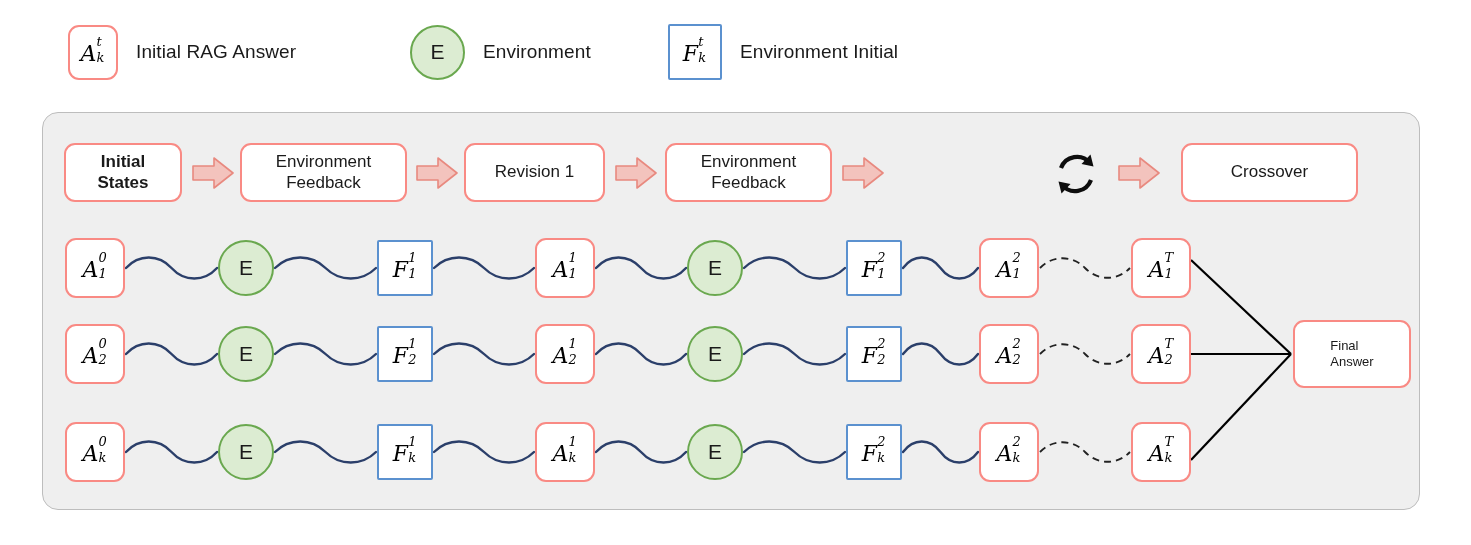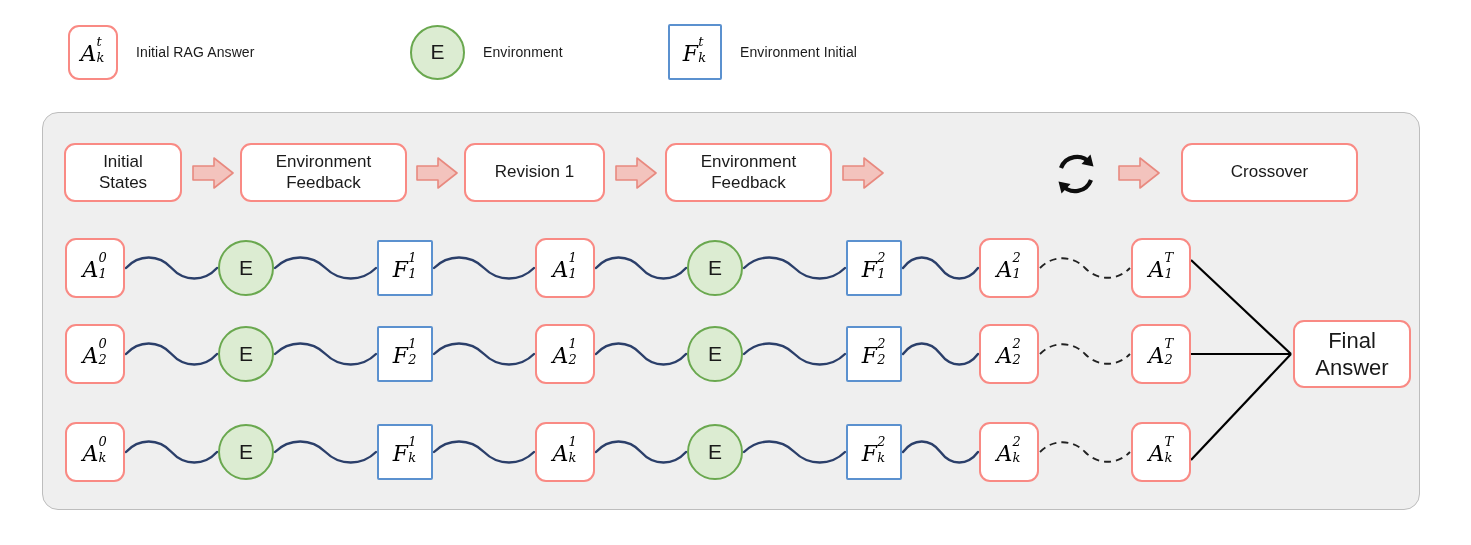--- a/index.html
+++ b/index.html
@@ -26,21 +26,21 @@
     left: 0; top: 0;
     width: 1471px; height: 106px;
   }
   .legend-item {
     position: absolute;
     display: flex;
     align-items: center;
     height: 60px;
   }
   .legend-label {
-    font-size: 14px;
+    font-size: 19px;
     color: #1a1a1a;
     margin-left: 18px;
     white-space: nowrap;
     letter-spacing: .1px;
   }
 
   
   .chip {
     box-sizing: border-box;
     background: #ffffff;
@@ -131,22 +131,22 @@
   
   #final-answer {
     position: absolute;
     box-sizing: border-box;
     background: #ffffff;
     border: 2.2px solid #f98a84;
     border-radius: 11px;
     display: flex;
     align-items: center;
     justify-content: center;
-    text-align: center;
-    font-size: 22px;
+    text-align: left;
+    font-size: 13px;
     color: #1a1a1a;
     line-height: 1.25;
   }
 
   #wires { position: absolute; left: 0; top: 0; pointer-events: none; }
   .node-layer { position: absolute; left:0; top:0; width:1471px; height:545px; }
 </style>
 </head>
 <body>
 
@@ -208,21 +208,21 @@
       </g>
     <g id="merge-group" stroke="#000000" stroke-width="2.2" fill="none">
         <path d="M 1191 260 L 1291 354"></path>
         <path d="M 1191 354 L 1291 354"></path>
         <path d="M 1191 460 L 1291 354"></path>
       </g>
   </svg>
 
   <div class="node-layer" id="stage-layer">
 
-    <div class="stage-box" style="left:64px;  top:143px; width:118px; height:59px;">
+    <div class="stage-box" style="left:64px;  top:143px; width:118px; height:59px;font-weight:bold;">
       <span>Initial<br>States</span>
     </div>
 
     <div class="stage-box" style="left:240px; top:143px; width:167px; height:59px;">
       <span>Environment<br>Feedback</span>
     </div>
 
     <div class="stage-box" style="left:464px; top:143px; width:141px; height:59px;">
       <span>Revision 1</span>
     </div>

